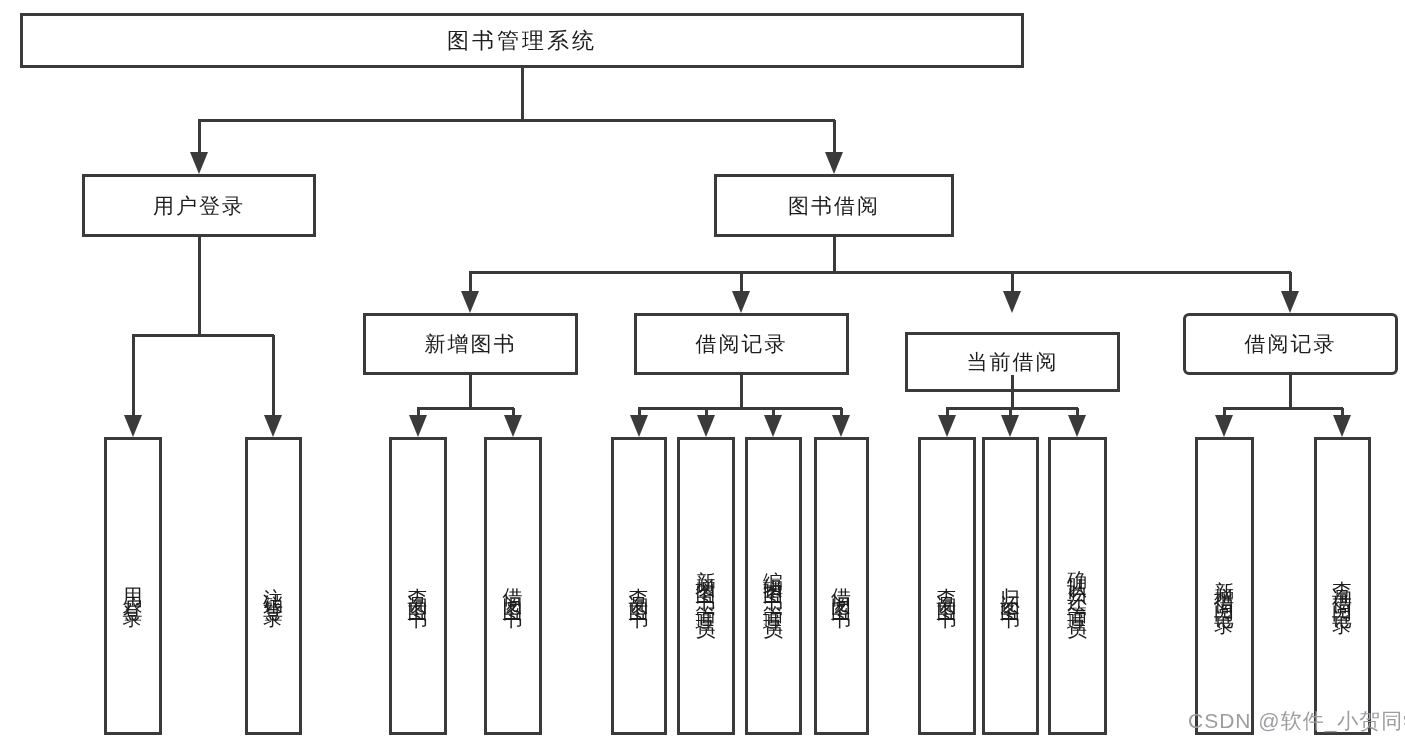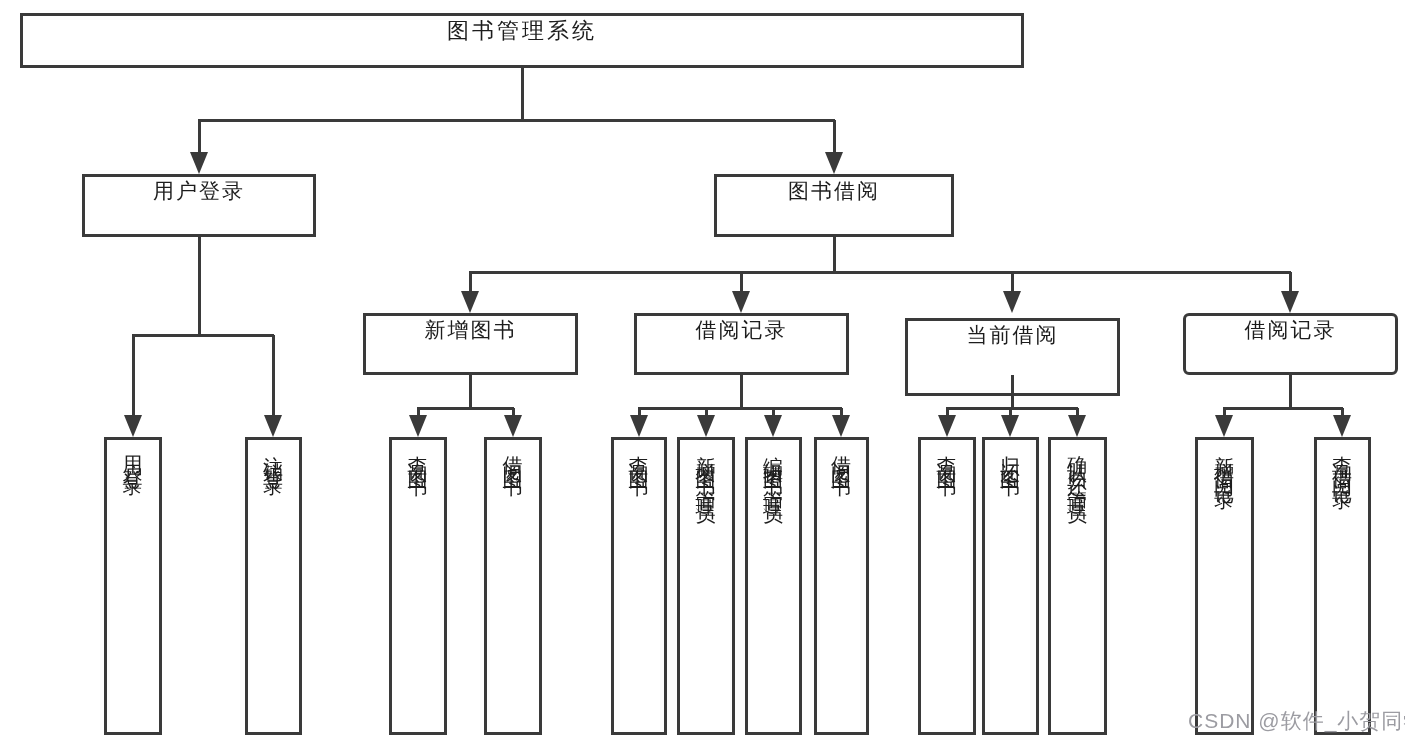--- a/index.html
+++ b/index.html
@@ -2,21 +2,21 @@
 <html><head>
 <meta charset="utf-8">
 <style>
   html,body{margin:0;padding:0;background:#ffffff;}
   #canvas{
     position:relative;width:1405px;height:747px;background:#ffffff;overflow:hidden;
     font-family:"Liberation Sans","DejaVu Sans",sans-serif;color:#1d1d1d;
   }
   .box{
     position:absolute;border:3px solid #3a3a3a;background:#ffffff;box-sizing:border-box;
-    display:flex;justify-content:center;
+    display:flex;align-items:center;justify-content:center;
   }
   .h-label{font-size:21px;letter-spacing:2px;white-space:nowrap;}
   .title-label{font-size:22px;letter-spacing:3px;}
   .v-box .v-label{
     writing-mode:vertical-rl;text-orientation:mixed;
     font-size:20px;letter-spacing:7px;line-height:1;white-space:nowrap;
   }
   .vline,.hline{position:absolute;background:#3a3a3a;}
   .vline{width:3px;}
   .hline{height:3px;}
@@ -45,21 +45,21 @@
   <div class="box" style="left:714px;top:174px;width:240px;height:63px;">
     <span class="h-label">图书借阅</span>
   </div>
 
   <div class="box" style="left:363px;top:313px;width:215px;height:62px;">
     <span class="h-label">新增图书</span>
   </div>
   <div class="box" style="left:634px;top:313px;width:215px;height:62px;">
     <span class="h-label">借阅记录</span>
   </div>
-  <div class="box" style="left:905px;top:318px;width:215px;height:78px;">
+  <div class="box" style="left:905px;top:332px;width:215px;height:60px;">
     <span class="h-label">当前借阅</span>
   </div>
   <div class="box" style="left:1183px;top:313px;width:215px;height:62px;border-radius:6px;">
     <span class="h-label">借阅记录</span>
   </div>
 
   <div class="box v-box" style="left:104px;top:437px;width:58px;height:298px;">
     <span class="v-label">用户登录</span>
   </div>
   <div class="box v-box" style="left:245px;top:437px;width:57px;height:298px;">

